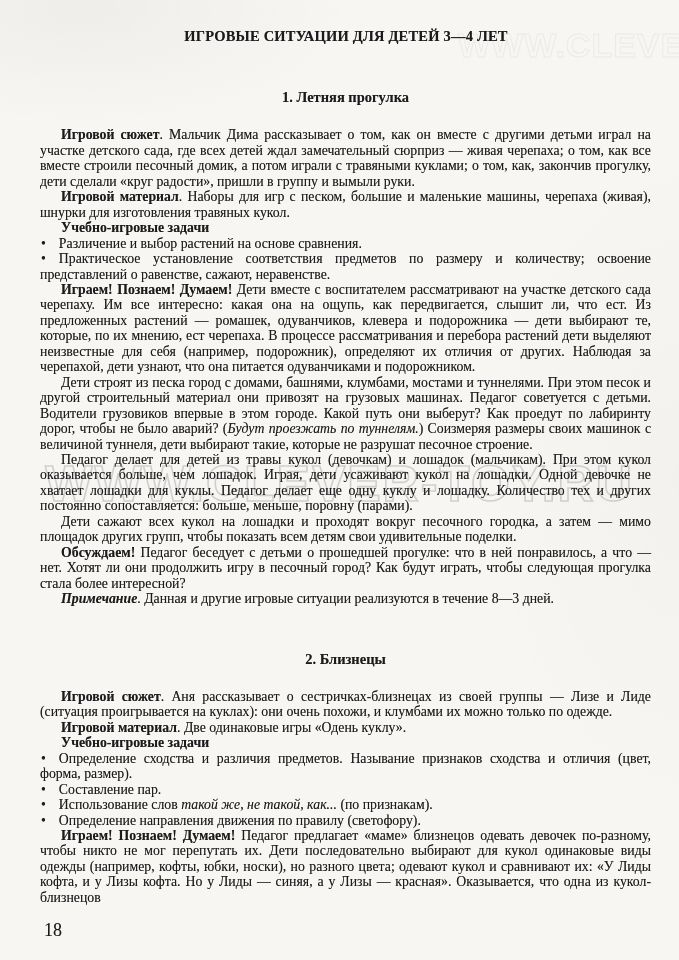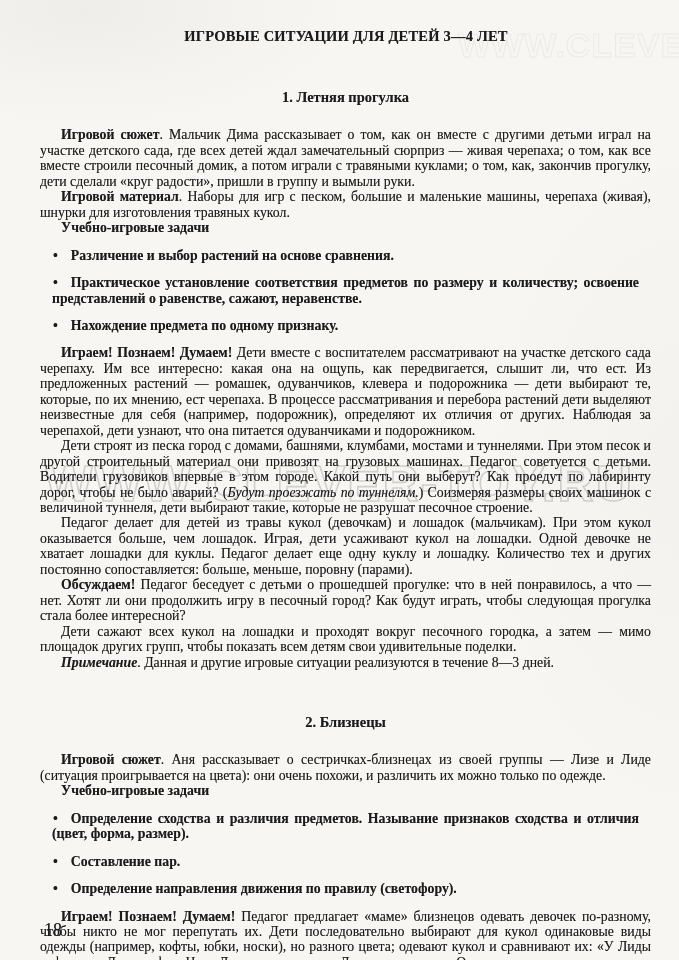--- a/index.html
+++ b/index.html
@@ -31,21 +31,21 @@
     text-shadow:0 0 0.5px rgba(27,27,27,0.45);
   }
   .section { margin:0; }
   .section-heading {
     margin:45px 0 22px;
     text-align:center;
     font-size:14.5px; font-weight:bold;
   }
   .para { margin:0; text-indent:21px; }
   .subheading { margin:0; text-indent:21px; font-weight:bold; }
-  .bullet { margin:12px; text-indent:0;font-weight:bold; }
+  .bullet { margin:0; text-indent:0; }
   .dot { margin-left:1px; margin-right:13px; }
   .b { font-weight:bold;font-family:Liberation Serif, serif; }
   .i { font-style:italic; }
   .page-number {
     position:absolute; z-index:2;
     left:44px; top:920px;
     font-size:18px;
     text-shadow:0 0 0.5px rgba(27,27,27,0.4);
   }
   .watermark {
@@ -77,32 +77,33 @@
   <div class="watermark wm-mid">WWW.CLEVER-TOY.RU</div>
   <h1 class="doc-title">ИГРОВЫЕ СИТУАЦИИ ДЛЯ ДЕТЕЙ 3—4 ЛЕТ</h1>
   <div class="doc-body">
       <section class="section">
         <h2 class="section-heading">1. Летняя прогулка</h2>
         <p class="para"><span class="b">Игровой сюжет</span><span>. Мальчик Дима рассказывает о том, как он вместе с другими детьми играл на участке детского сада, где всех детей ждал замечательный сюрприз — живая черепаха; о том, как все вместе строили песочный домик, а потом играли с травяными куклами; о том, как, закончив прогулку, дети сделали «круг радости», пришли в группу и вымыли руки.</span></p>
         <p class="para"><span class="b">Игровой материал</span><span>. Наборы для игр с песком, большие и маленькие машины, черепаха (живая), шнурки для изготовления травяных кукол.</span></p>
         <p class="subheading">Учебно-игровые задачи</p>
         <div class="bullet"><span class="dot">•</span><span>Различение и выбор растений на основе сравнения.</span></div>
         <div class="bullet"><span class="dot">•</span><span>Практическое установление соответствия предметов по размеру и количеству; освоение представлений о равенстве, сажают, неравенстве.</span></div>
-        <div class="bullet"><span class="dot">•</span><span>Нахождение предмета по одному признаку.</span></div>
         <p class="para"><span class="b">Играем! Познаем! Думаем!</span><span> Дети вместе с воспитателем рассматривают на участке детского сада черепаху. Им все интересно: какая она на ощупь, как передвигается, слышит ли, что ест. Из предложенных растений — ромашек, одуванчиков, клевера и подорожника — дети выбирают те, которые, по их мнению, ест черепаха. В процессе рассматривания и перебора растений дети выделяют неизвестные для себя (например, подорожник), определяют их отличия от других. Наблюдая за черепахой, дети узнают, что она питается одуванчиками и подорожником.</span></p>
         <p class="para"><span>Дети строят из песка город с домами, башнями, клумбами, мостами и туннелями. При этом песок и другой строительный материал они привозят на грузовых машинах. Педагог советуется с детьми. Водители грузовиков впервые в этом городе. Какой путь они выберут? Как проедут по лабиринту дорог, чтобы не было аварий? (</span><span class="i">Будут проезжать по туннелям.</span><span>) Соизмеряя размеры своих машинок с величиной туннеля, дети выбирают такие, которые не разрушат песочное строение.</span></p>
         <p class="para"><span>Педагог делает для детей из травы кукол (девочкам) и лошадок (мальчикам). При этом кукол оказывается больше, чем лошадок. Играя, дети усаживают кукол на лошадки. Одной девочке не хватает лошадки для куклы. Педагог делает еще одну куклу и лошадку. Количество тех и других постоянно сопоставляется: больше, меньше, поровну (парами).</span></p>
+        <p class="para"><span>Дети сажают всех кукол на лошадки и проходят вокруг песочного городка, а затем — мимо площадок других групп, чтобы показать всем детям свои удивительные поделки.</span></p>
         <p class="para"><span class="b">Обсуждаем!</span><span> Педагог беседует с детьми о прошедшей прогулке: что в ней понравилось, а что — нет. Хотят ли они продолжить игру в песочный город? Как будут играть, чтобы следующая прогулка стала более интересной?</span></p>
-        <p class="para"><span>Дети сажают всех кукол на лошадки и проходят вокруг песочного городка, а затем — мимо площадок других групп, чтобы показать всем детям свои удивительные поделки.</span></p>
         <p class="para"><span class="b i">Примечание</span><span>. Данная и другие игровые ситуации реализуются в течение 8—3 дней.</span></p>
       </section>
       <section class="section">
         <h2 class="section-heading">2. Близнецы</h2>
-        <p class="para"><span class="b">Игровой сюжет</span><span>. Аня рассказывает о сестричках-близнецах из своей группы — Лизе и Лиде (ситуация проигрывается на цвета): они очень похожи, и различить их можно только по одежде.</span></p>
+        <p class="para"><span class="b">Игровой сюжет</span><span>. Аня рассказывает о сестричках-близнецах из своей группы — Лизе и Лиде (ситуация проигрывается на куклах): они очень похожи, и клумбами их можно только по одежде.</span></p>
+        <p class="para"><span class="b">Игровой материал</span><span>. Две одинаковые игры «Одень куклу».</span></p>
         <p class="subheading">Учебно-игровые задачи</p>
         <div class="bullet"><span class="dot">•</span><span>Определение сходства и различия предметов. Называние признаков сходства и отличия (цвет, форма, размер).</span></div>
         <div class="bullet"><span class="dot">•</span><span>Составление пар.</span></div>
+        <div class="bullet"><span class="dot">•</span><span>Использование слов </span><span class="i">такой же</span><span>, </span><span class="i">не такой, как...</span><span> (по признакам).</span></div>
         <div class="bullet"><span class="dot">•</span><span>Определение направления движения по правилу (светофору).</span></div>
         <p class="para"><span class="b">Играем! Познаем! Думаем!</span><span> Педагог предлагает «маме» близнецов одевать девочек по-разному, чтобы никто не мог перепутать их. Дети последовательно выбирают для кукол одинаковые виды одежды (например, кофты, юбки, носки), но разного цвета; одевают кукол и сравнивают их: «У Лиды кофта, и у Лизы кофта. Но у Лиды — синяя, а у Лизы — красная». Оказывается, что одна из кукол-близнецов</span></p>
       </section>
     </div>
   <div class="page-number">18</div>
 </div>
 
 </body></html>

